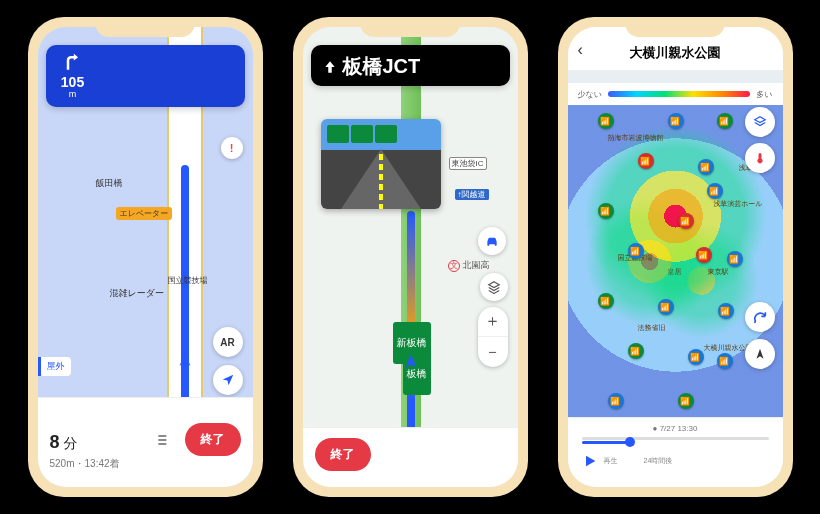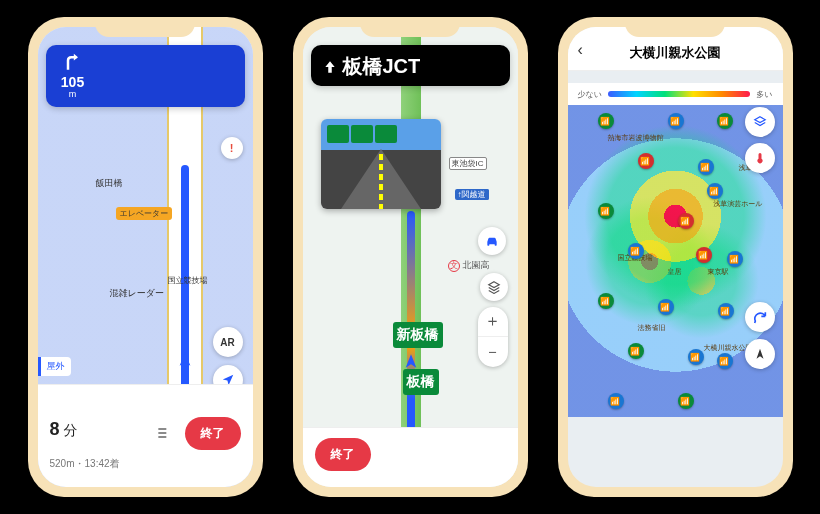--- a/index.html
+++ b/index.html
@@ -120,21 +120,21 @@
   .bottombar {
     position:absolute; left:0; right:0; bottom:0;
     background:#fff; padding:10px 12px 16px;
     display:flex; align-items:center; gap:10px;
     z-index:25;
     border-top:1px solid #eee;
   }
   .bb-info { flex:1; }
   .bb-line1 { font-size:14px; font-weight:400; color:#222;margin-top:24px; }
   .bb-line1 b{font-size:18px;font-weight:700;}
-  .bb-line2 { font-size:10px; color:#777; margin-top:17px;}
+  .bb-line2 { font-size:10px; color:#777; margin-top:4px;}
   .bb-list {
     width:28px;height:28px;border-radius:50%;
     display:flex;align-items:center;justify-content:center;
     color:#555;
   }
   .bb-end {
     background:#e63946; color:#fff;
     padding:8px 16px; border-radius:20px;
     font-size:12px; font-weight:600;
   }
@@ -181,22 +181,22 @@
     width:4px;height:55px;
     background:repeating-linear-gradient(#ff0 0 6px,transparent 6px 10px);}
   .p2-map{position:absolute;inset:0;
     background:#eef3f0;}
   .p2-hwy{position:absolute;left:46%;top:0;bottom:0;width:20px;
     background:linear-gradient(90deg,#8fd17a,#6fc058);}
   .p2-route{position:absolute;left:calc(46% + 6px);top:40%;bottom:12%;
     width:8px;
     background:linear-gradient(#2558ff,orange 60%, #2558ff 85%);
     border-radius:4px;}
-  .p2-lbl{position:absolute;font-size:14px;background:#0a8a3a;color:#fff;
-    padding:4px 4px;border-radius:3px;font-weight:bold;}
+  .p2-lbl{position:absolute;font-size:10px;background:#0a8a3a;color:#fff;
+    padding:14px 4px;border-radius:3px;}
   .p2-shin{top:295px;left:90px;}
   .p2-ita{bottom:92px;left:100px;}
   .p2-expwy{ position:absolute;top:130px;left:146px;font-size:8px;color:#444;
     background:#fff;padding:0 2px;border-radius:2px;border:1px solid #888;}
   .p2-omiya{position:absolute;top:162px;left:156px;font-size:8px;color:#fff;
     background:#2e68c9;padding:0 3px;border-radius:2px;}
   .p2-kanetsu{position:absolute;top:162px;left:152px;font-size:8px;color:#fff;
     background:#2e68c9;padding:0 3px;border-radius:2px;}
   .p2-school{position:absolute;top:232px;right:28px;font-size:9px;color:#555;}
   .p2-school-ico{display:inline-block;width:12px;height:12px;border:1.5px solid #e63946;
@@ -439,14 +439,29 @@
       <svg width="16" height="16" viewBox="0 0 24 24" fill="none" stroke="#2558ff" stroke-width="2.5">
           <path d="M20 11A8 8 0 105 18l-1 3M20 11V5m0 6h-6"></path>
         </svg>
     </div>
     <div class="p3-side p3-north">
       <svg width="14" height="14" viewBox="0 0 24 24" fill="#333">
           <polygon points="12,3 18,20 12,16 6,20"></polygon>
         </svg>
     </div>
 
+    <div class="p3-player">
+      <div class="p3-ts">● <span>7/27 13:30</span></div>
+      <div class="p3-slider">
+        <div class="p3-track"></div>
+          <div class="p3-fill"></div>
+          <div class="p3-thumb"></div>
+      </div>
+      <div class="p3-ctrls">
+        <svg class="p3-play" width="16" height="16" viewBox="0 0 24 24" fill="#2558ff">
+            <polygon points="6,4 20,12 6,20"></polygon>
+          </svg>
+        <span>再生</span>
+        <span style="margin-left:20px">24時間後</span>
+      </div>
+    </div>
   </div>
 </div>
 
 </body></html>

